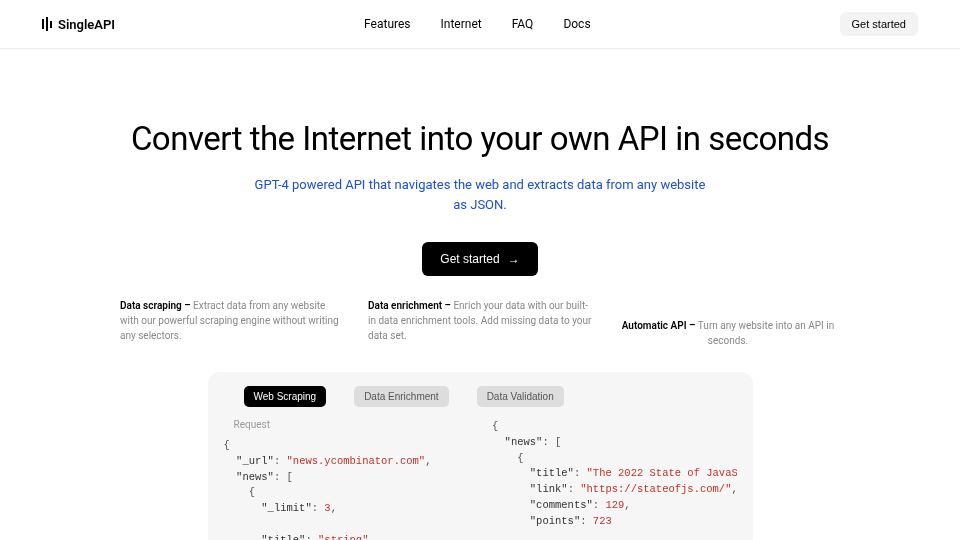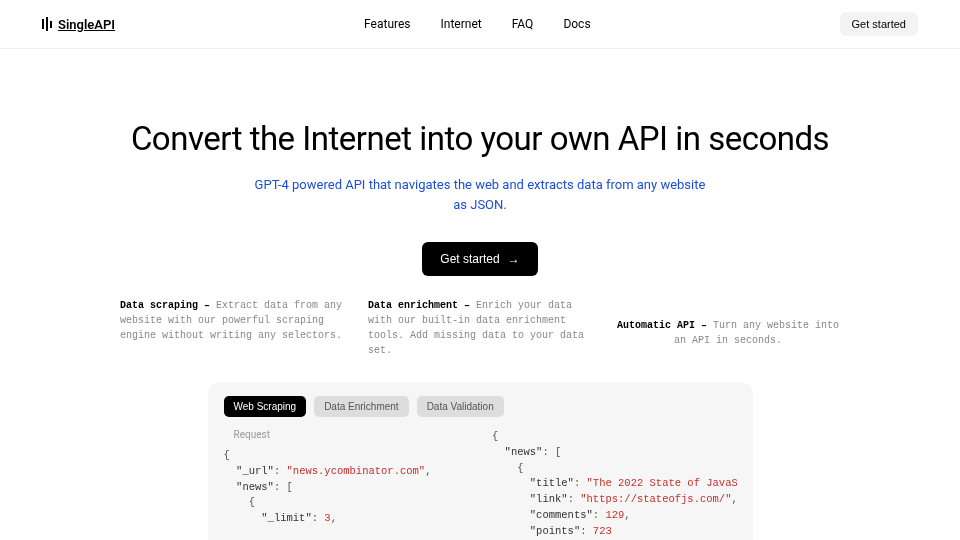--- a/index.html
+++ b/index.html
@@ -1,35 +1,35 @@
 <!DOCTYPE html>
 <html><head>
   <meta charset="utf-8">
   <style>
     * { margin: 0; padding: 0; box-sizing: border-box; }
     body { font-family: -apple-system, BlinkMacSystemFont, "Segoe UI", Roboto, Helvetica, Arial, sans-serif; background: #fff; color: #000; }
     .header { display: flex; align-items: center; justify-content: space-between; padding: 12px 0; border-bottom: 1px solid #eee; max-width: 960px; margin: 0 auto; }
     .header-inner { display: flex; align-items: center; justify-content: space-between; width: 100%; padding: 0 42px; }
-    .logo { display: flex; align-items: center; gap: 6px; font-weight: 600; font-size: 13px; text-decoration: underline; }
+    .logo { display: flex; align-items: center; gap: 6px; font-weight: 600; font-size: 13px; }
     .logo-icon { display: flex; align-items: center; gap: 2px; }
     .logo-bar { width: 2px; background: #000; display: inline-block; }
     .nav { display: flex; gap: 30px; }
     .nav a { font-size: 12px; color: #000; text-decoration: none; }
     .get-started-header { background: #f3f3f3; border: none; padding: 6px 12px; border-radius: 6px; font-size: 11px; cursor: pointer; }
     .hero { text-align: center; padding-top: 70px; max-width: 720px; margin: 0 auto; }
     .hero h1 { font-size: 33px; font-weight: 400; line-height: 1.2; letter-spacing: -0.5px; }
     .hero p { font-size: 13px; color: #1d4ed8; margin-top: 16px; line-height: 1.6; max-width: 460px; margin-left: auto; margin-right: auto; }
     .cta-btn { background: #000; color: #fff; border: none; padding: 10px 18px; border-radius: 6px; font-size: 12px; margin-top: 26px; cursor: pointer; display: inline-flex; align-items: center; gap: 8px; }
     .features { display: flex; justify-content: center; gap: 24px; margin-top: 22px; max-width: 720px; margin-left: auto; margin-right: auto; }
-    .feature { font-size: 10px; color: #888; text-align: left; line-height: 1.5; flex: 1; font-family: Liberation Mono, monospace; }
+    .feature { font-size: 10px; color: #888; text-align: left; line-height: 1.5; flex: 1; }
     .feature:last-child { text-align: center; margin-top: 20px;}
     .feature b { color: #000; font-weight: 600; }
     .code-panel { background: #f6f6f6; border-radius: 12px; max-width: 545px; margin: 24px auto 0; padding: 14px 16px 0; overflow: hidden; }
     .tabs { display: flex; gap: 8px; }
-    .tab { font-size: 10px; padding: 5px 10px; border-radius: 5px; background: #ddd; color: #555; cursor: pointer; border: none; }
+    .tab { font-size: 10px; padding: 5px 10px; border-radius: 5px; background: #ddd; color: #555; cursor: pointer; border: none; margin-left: 20px; }
     .tab.active { background: #000; color: #fff; }
     .code-cols { display: flex; gap: 24px; margin-top: 12px; }
     .code-col { flex: 1; min-width: 0; }
     .code-label { font-size: 10px; color: #999; margin-bottom: 8px; padding-left: 10px; }
     pre { font-family: "SFMono-Regular", Consolas, "Liberation Mono", Menlo, monospace; font-size: 10.5px; line-height: 1.5; white-space: pre; overflow: hidden; }
     .tok-key { color: #333; }
     .tok-str { color: #c4302b; }
     .tok-num { color: #c4302b; }
     .tok-punc { color: #555; }
   </style>

